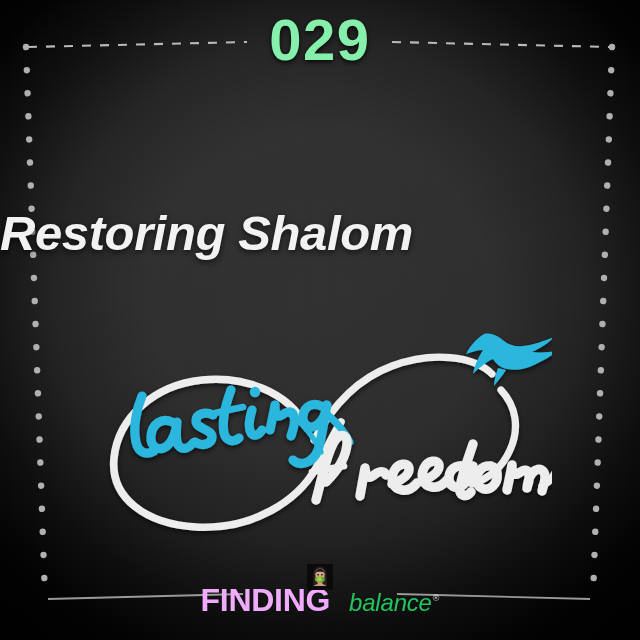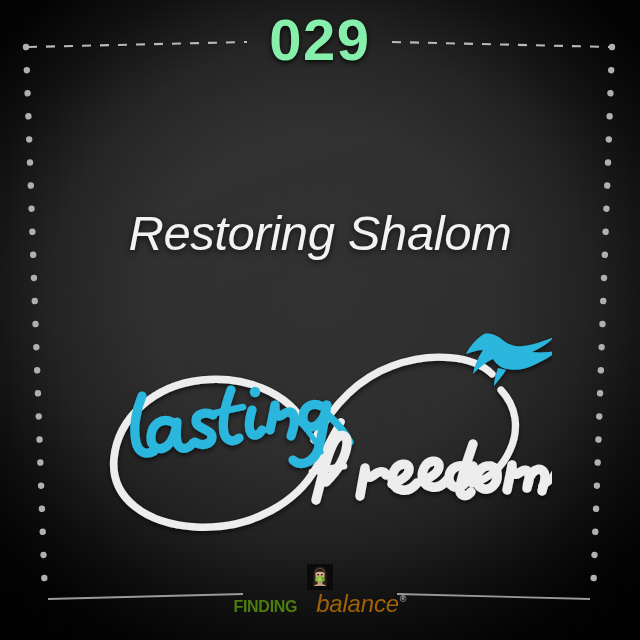--- a/index.html
+++ b/index.html
@@ -68,24 +68,23 @@
   .frame-svg{
     position:absolute; inset:0;
     z-index:3;
     pointer-events:none;
   }
 
   
   .title{
     position:absolute;
     top:205px; left:0; right:0;
-    text-align:center;
     font-size:49px;
     font-style:italic;
-    font-weight:400;
+    font-weight:700;
     color:#f2f2f2;
     letter-spacing:-0.4px;
     text-shadow:0 2px 6px rgba(0,0,0,.7);
     z-index:5;
   }
 
   
   .logo-wrap{
     position:absolute;
     left:92px; top:318px;
@@ -105,31 +104,31 @@
     justify-content:center;
   }
   .brand-inner{
     position:relative;
     display:flex;
     align-items:baseline;
     line-height:1;
     padding:0 8px;
   }
   .brand-finding{
-    font-size:16px;
+    font-size:32px;
     font-weight:bold;
     letter-spacing:-0.3px;
-    color:#4d7c0f;
+    color:#f0abfc;
   }
   .brand-balance{
     font-size:24px;
     font-style:italic;
     font-weight:300;
     letter-spacing:-0.2px;
-    color:#a16207;
+    color:#22c55e;
     margin-left:19px;
   }
   .brand-reg{
     font-size:9px;
     color:#dcdcdc;
     vertical-align:super;
     position:relative;
     top:-10px;
     margin-left:1px;
   }

